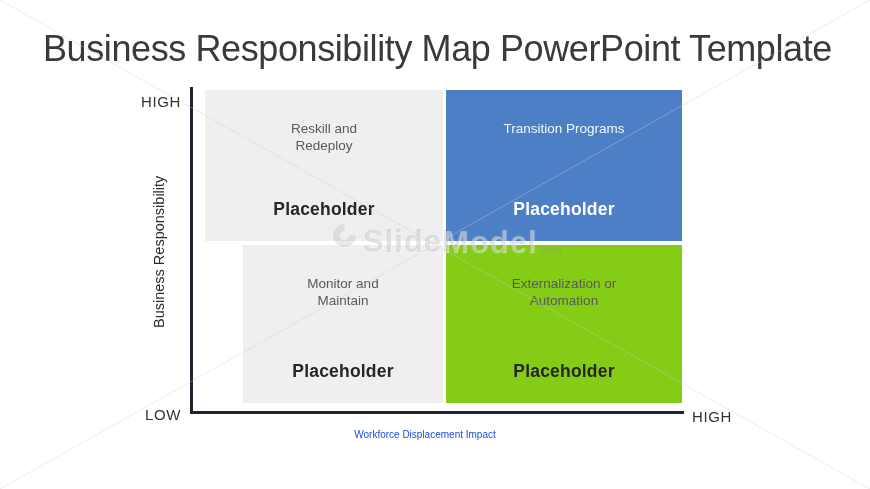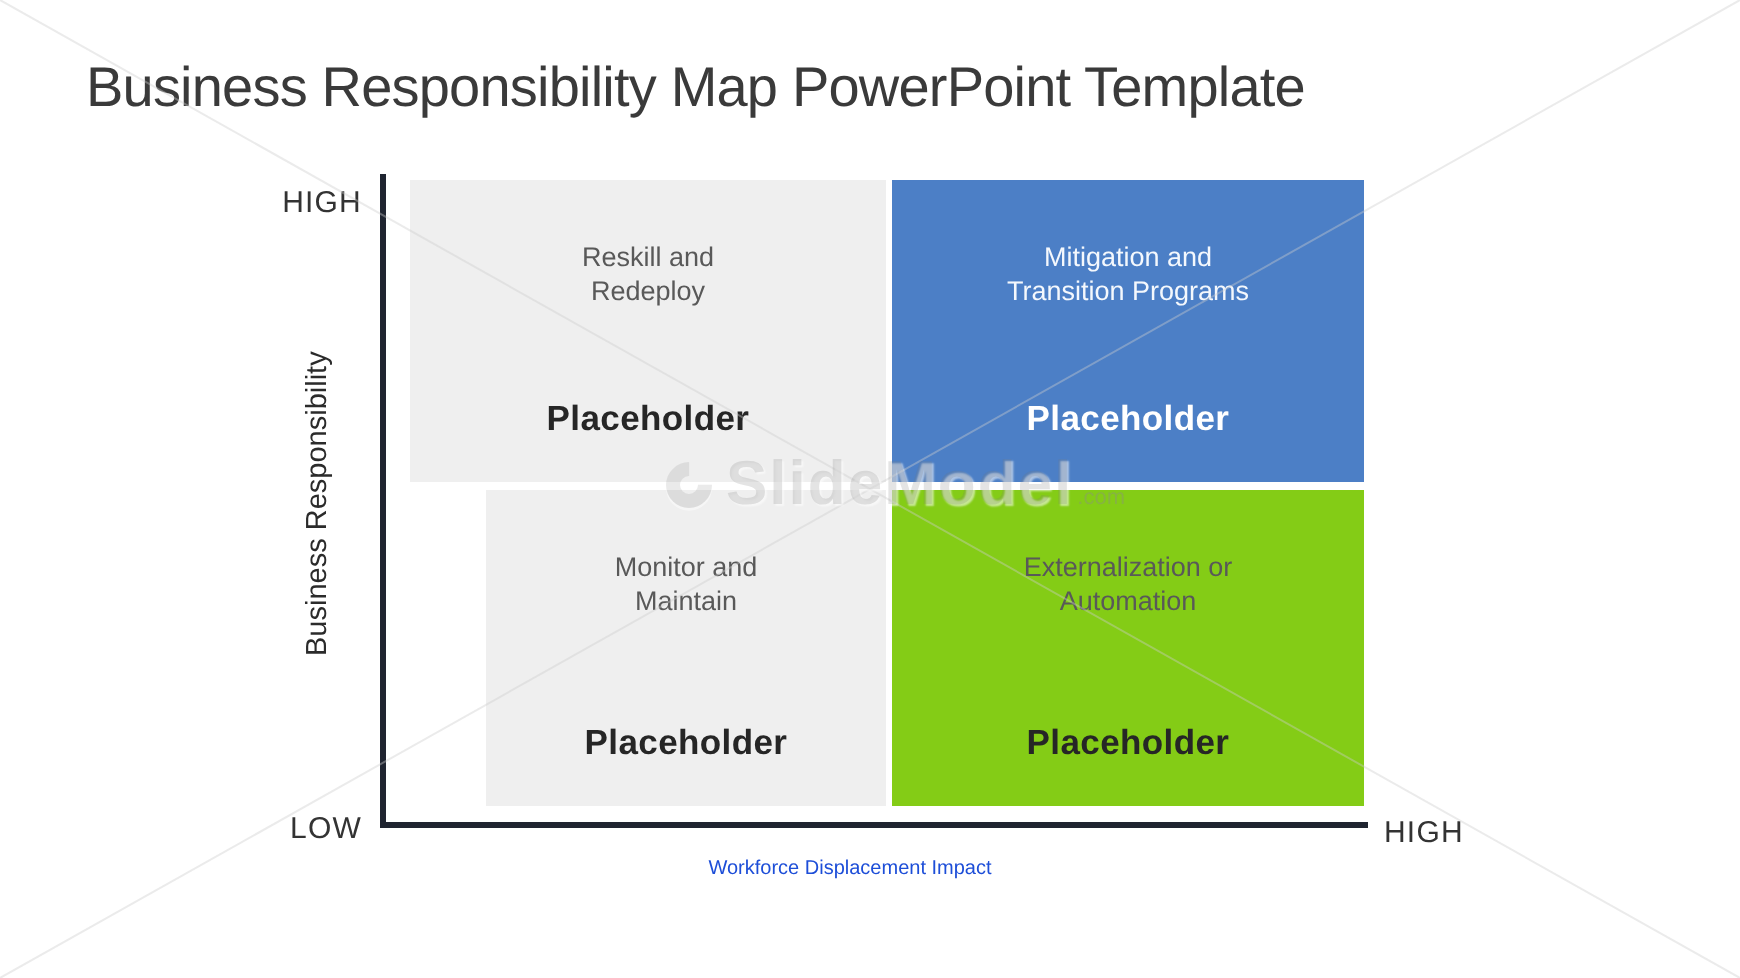--- a/index.html
+++ b/index.html
@@ -11,21 +11,21 @@
     overflow:hidden;
   }
 
   
   .wm-lines {
     position:absolute; left:0; top:0; z-index:5; pointer-events:none;
   }
 
   .slide-title {
     position:absolute; left:43px; top:28px;
-    font-size:28px; font-weight:400; color:#3a3a3a;
+    font-size:36px; font-weight:400; color:#3a3a3a;
     letter-spacing:-0.4px; white-space:nowrap;
     z-index:2;
     text-align:center;
   }
 
   
   .y-axis-line {
     position:absolute; left:190px; top:87px;
     width:3px; height:327px; background:#1f2430; z-index:3;
   }
@@ -71,21 +71,21 @@
     font-size:13.5px; line-height:1.25; text-align:center;
   }
   .q-desc span { display:block; }
   .q-placeholder {
     font-size:17.5px; font-weight:700; letter-spacing:0.2px;
   }
 
   
   .watermark {
     position:absolute; left:333px; top:224px;
-    display:flex; align-items:center; z-index:6; pointer-events:none;
+    display:flex; align-items:flex-start; z-index:6; pointer-events:none;
   }
   .wm-ring {
     width:23px; height:23px; border-radius:50%;
     border:7px solid rgba(130,130,130,0.17);
     border-top-color:transparent;
     transform:rotate(45deg);
     margin-right:7px;
     box-shadow:1px 1px 0 rgba(255,255,255,0.45);
   }
   .wm-brand {
@@ -124,21 +124,20 @@
   <div class="quadrant" style="background: rgb(239, 239, 239);">
     <div class="q-desc" style="color: rgb(89, 89, 89);">
       <span>Reskill and</span>
       <span>Redeploy</span>
     </div>
     <div class="q-placeholder" style="color: rgb(38, 38, 38);">Placeholder</div>
   </div>
 
   <div class="quadrant" style="background: rgb(76, 127, 198);">
     <div class="q-desc" style="color: rgb(244, 248, 253);">
-      <span>Mitigation and</span>
       <span>Transition Programs</span>
     </div>
     <div class="q-placeholder" style="color: rgb(255, 255, 255);">Placeholder</div>
   </div>
 
   <div class="quadrant" style="background: rgb(239, 239, 239); margin-left: 38px;">
     <div class="q-desc" style="color: rgb(89, 89, 89);">
       <span>Monitor and</span>
       <span>Maintain</span>
     </div>

